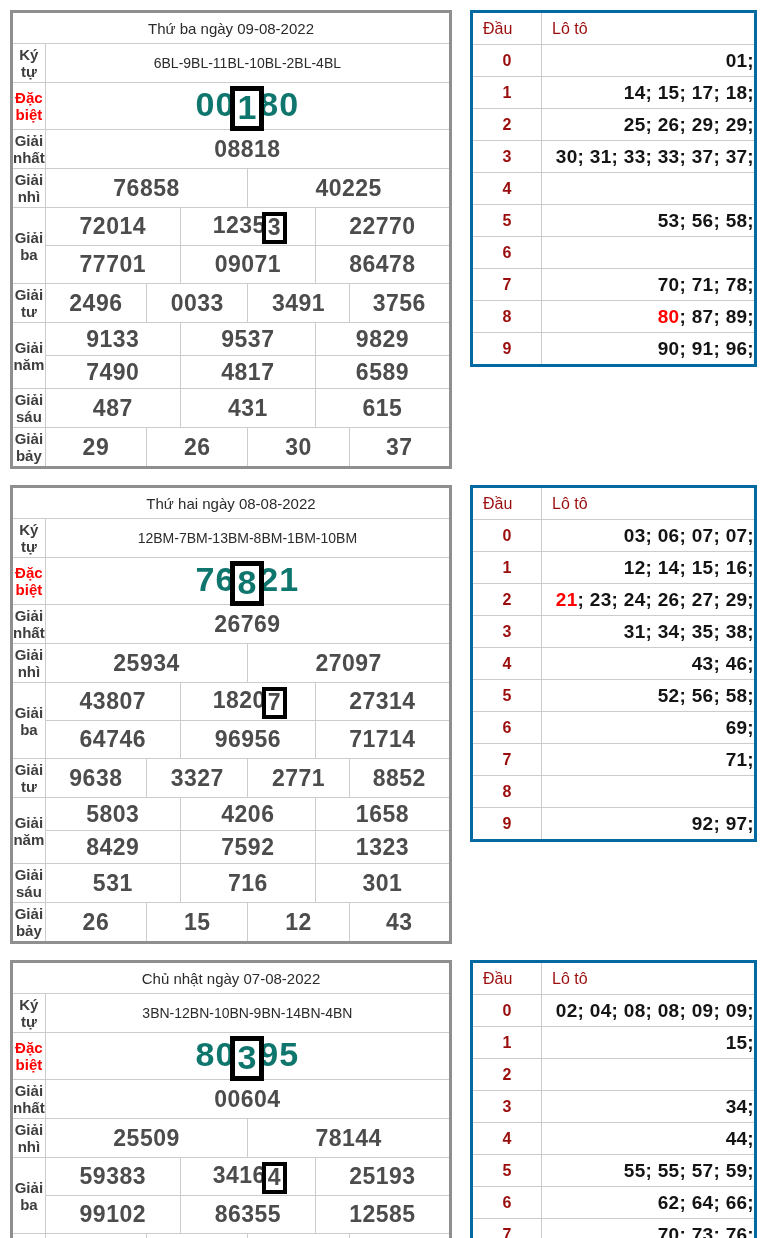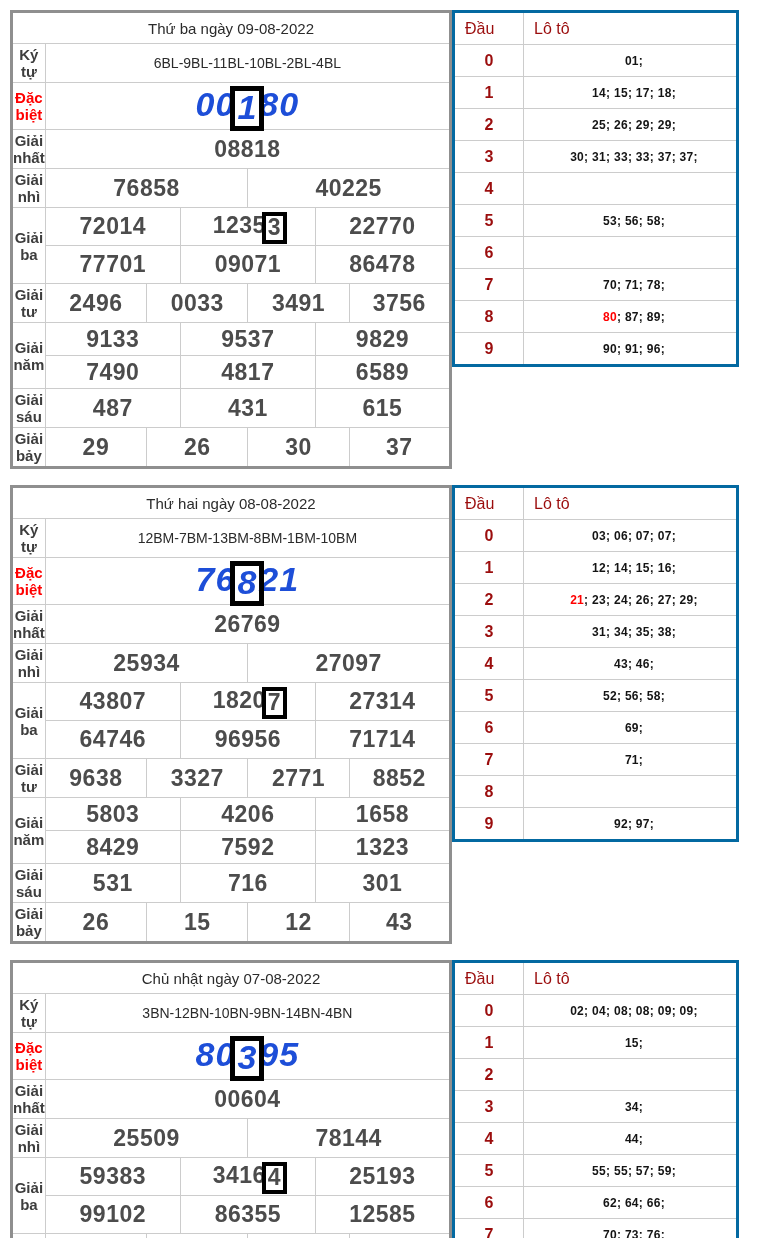--- a/index.html
+++ b/index.html
@@ -1,37 +1,37 @@
 <!DOCTYPE html>
 <html><head>
 <meta charset="utf-8">
 <style>
   html,body{margin:0;padding:0;background:#fff;}
   body{width:760px;font-family:"Liberation Sans",sans-serif;}
-  .panel-row{display:flex;align-items:flex-start;margin:0 0 16px 10px;}
+  .panel-row{display:flex;align-items:flex-start;gap:18px;margin:0 0 16px 10px;}
   .panel-row:first-of-type{margin-top:10px;}
   table{border-collapse:collapse;background:#fff;table-layout:fixed;}
   
   .results{width:442px;border:3px solid #8f8f8f;}
   .results td{border:1px solid #ccc;text-align:center;padding:2px 0;overflow:visible;}
   .results .date{height:26px;font-size:15px;color:#2b2b2b;}
   .results .lbl{width:93px;font-size:15px;color:#3d3d3d;font-weight:700;}
   .results .lbl-red{color:#ff0000;margin-left:32px;}
   .results .kv{font-size:14px;color:#2b2b2b;height:26px;}
   .results .val{font-weight:bold;font-size:23px;color:#4c4c4c;height:28px;letter-spacing:.5px;}
   .results .g3v{height:33px;text-align:center;}
-  .results .sp{font-size:34px;font-weight:bold;color:#1d4ed8;height:42px;letter-spacing:1px;font-style:italic;}
+  .results .sp{font-size:34px;font-weight:bold;color:#0f766e;height:42px;letter-spacing:1px;}
   .dbox{display:inline-block;border:5px solid #000;line-height:.92;padding:1px 2px 2px;margin:-4px -5px;vertical-align:-3px;position:relative;z-index:2;}
   .dbox.small{border-width:4px;margin:-3px -4px;vertical-align:-2px;}
   
   .loto{width:287px;border:3px solid #0369a1;}
   .loto td{border:1px solid #ccc;height:27px;padding:2px 0;}
   .loto .hcell{color:#9b0d0d;font-size:16px;text-align:left;padding-left:10px;font-weight:400;}
   .loto .dg{width:58px;text-align:center;color:#9b0d0d;font-weight:bold;font-size:16px;}
-  .loto .vals{text-align:center;padding-left:8px;font-weight:bold;font-size:12px;color:#141414;letter-spacing:.3px;}
+  .loto .vals{text-align:right;padding-left:8px;font-weight:bold;font-size:19px;color:#141414;letter-spacing:.3px;}
   .red{color:#ff0000;}
 </style>
 </head>
 <body>
 
 <main id="app">
     <div class="panel-row">
       <table class="results">
         <tbody>
           <tr>

